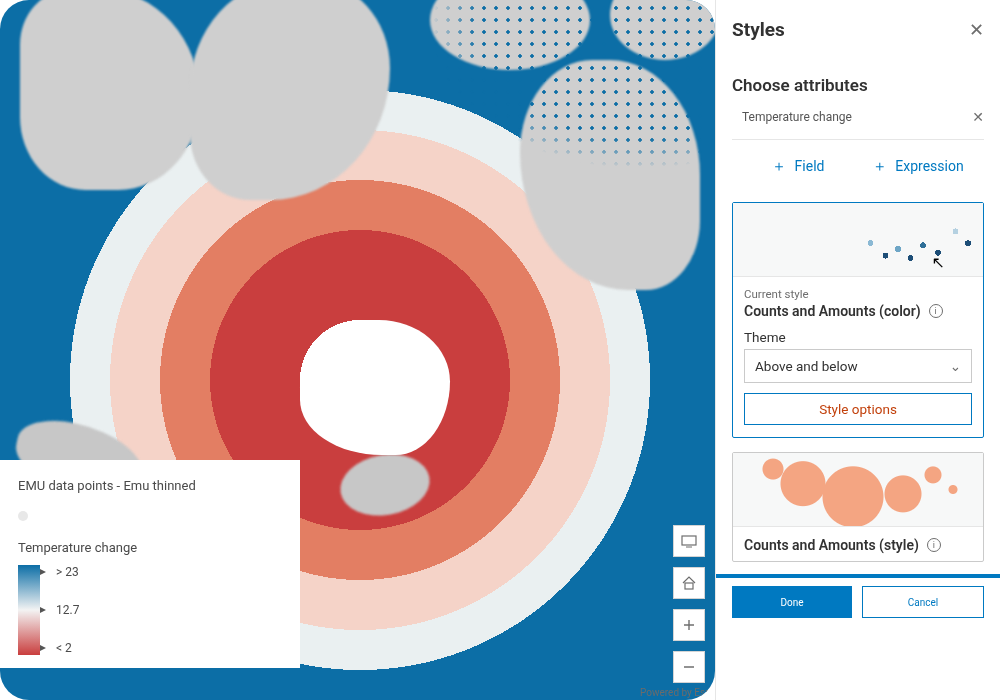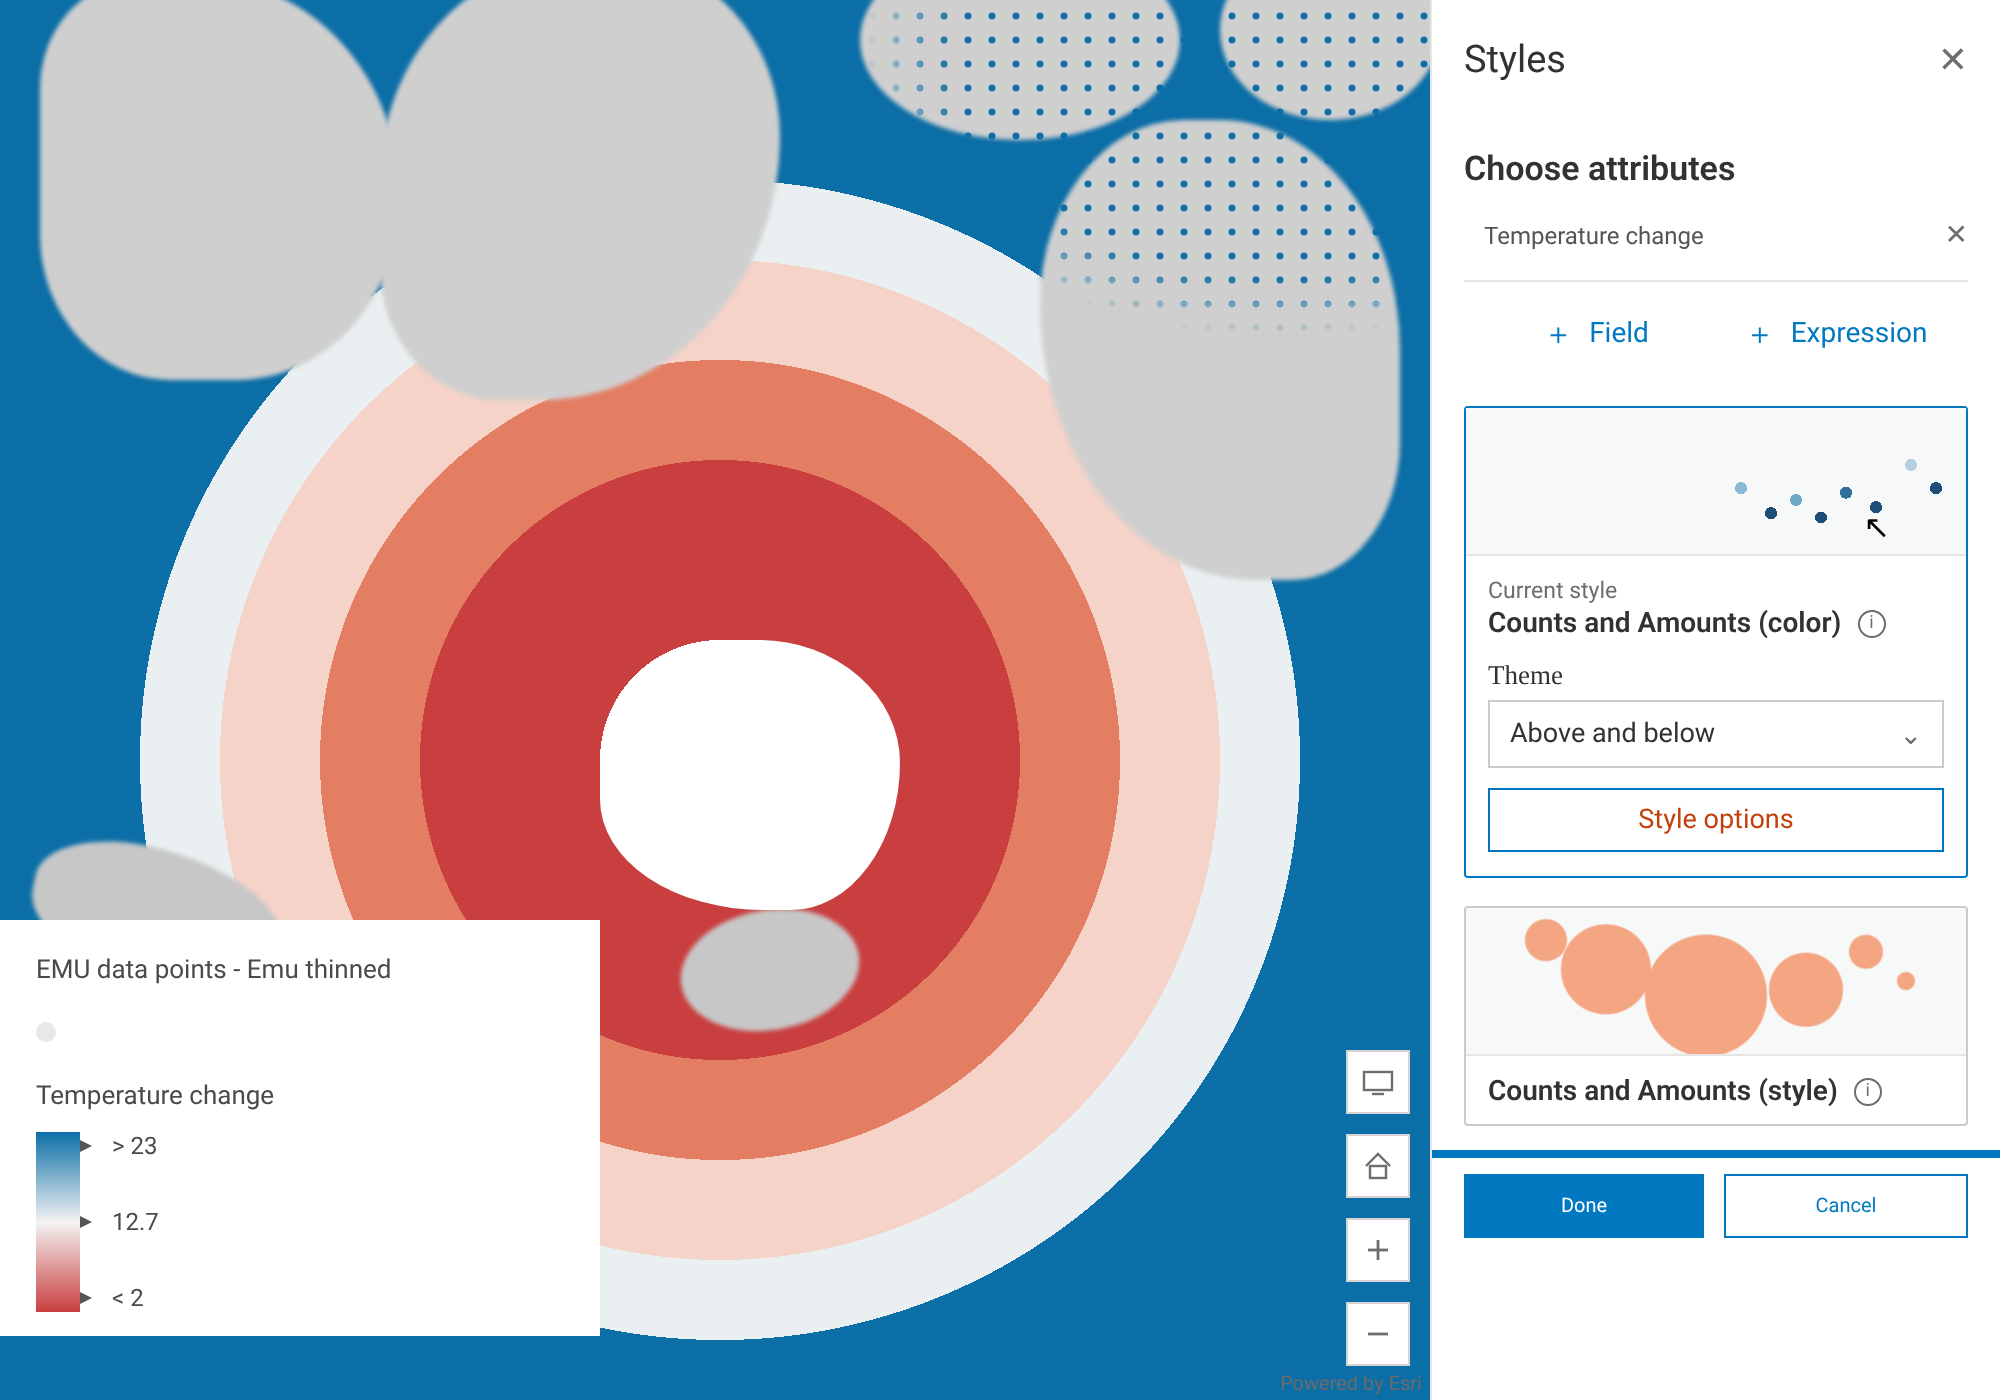--- a/index.html
+++ b/index.html
@@ -6,20 +6,21 @@
 html, body { width: 1000px; height: 700px; overflow: hidden; }
 body { position: relative; background: #fff; }
 
 
 .map {
   position: absolute; left: 0; top: 0; width: 715px; height: 700px;
   background: radial-gradient(circle at 360px 380px, #fff 0 60px,
               #c93e3e 60px 150px, #e37e63 150px 200px, #f5d3c8 200px 250px,
               #eaf0f1 250px 290px, #0c6ea6 290px 800px);
   overflow: hidden;
+  border-radius: 29px;
 }
 .land { position: absolute; background: #cfcfcf; border-radius: 40%; filter: blur(1px); }
 .l1 { left: 20px;  top: -10px; width: 180px; height: 200px; border-radius: 30% 60% 50% 40%; } 
 .l2 { left: 190px; top: -20px; width: 200px; height: 220px; border-radius: 50% 40% 60% 30%; } 
 .l3 { left: 520px; top: 60px;  width: 180px; height: 230px; border-radius: 40% 50% 30% 60%; } 
 .l4 { left: 430px; top: -30px; width: 160px; height: 100px; border-radius: 50%; } 
 .l5 { left: 610px; top: -30px; width: 110px; height: 90px;  border-radius: 50%; } 
 .l6 { left: 15px;  top: 425px; width: 130px; height: 65px;  border-radius: 40% 60% 30% 50%; transform: rotate(12deg); background:#c7c7c7; }
 .l7 { left: 340px; top: 455px; width: 90px;  height: 60px;  border-radius: 50%; transform: rotate(-10deg); background:#c7c7c7; }
 
@@ -62,21 +63,21 @@
 .ctrl-zoomin { top: 609px; }
 .ctrl-zoomout{ top: 651px; }
 
 
 .panel {
   position: absolute; right: 0; top: 0; width: 285px; height: 700px;
   background: #fff; border-left: 1px solid #e6e6e6; padding: 18px 16px 8px;
   overflow: hidden; color:#323232;
 }
 .panel-head { display:flex; justify-content:space-between; align-items:center; margin-bottom: 34px; }
-.panel-head h2 { font-size: 19px; font-weight: 400; }
+.panel-head h2 { font-size: 19px; font-weight: 700; }
 .closex { font-size: 18px; color:#6e6e6e; cursor:pointer; }
 .section-title { font-size: 17px; font-weight: 600; margin-bottom: 14px; }
 
 .chip-row {
   display:flex; justify-content:space-between; align-items:center;
   border-bottom: 1px solid #e6e6e6; padding: 0 0 14px 10px; margin-bottom: 4px;
   font-size: 12px; color:#555;
 }
 .chip-row .x { color:#6e6e6e; cursor:pointer; font-size:14px; }
 .add-row { display:flex; padding: 14px 6px 28px; }
@@ -112,21 +113,21 @@
     radial-gradient(circle at 68% 56%, #f4a582 18px, transparent 19px),
     radial-gradient(circle at 80% 30%, #f4a582 8px, transparent 9px),
     radial-gradient(circle at 88% 50%, #f4a582 4px, transparent 5px),
     radial-gradient(circle at 16% 22%, #f4a582 10px, transparent 11px);
 }
 .thumb .cursor { position:absolute; right:38px; bottom:4px; font-size:16px; color:#000; }
 .small-label { font-size: 11.5px; color: #6e6e6e; margin-bottom: 2px; }
 .card-title-row { display:flex; align-items:center; gap:8px; margin-bottom: 10px; }
 .card-title-row .t { font-weight:600; font-size:14px; }
 .info-icon { width:14px; height:14px; border:1.2px solid #6e6e6e; border-radius:50%; display:inline-flex; align-items:center; justify-content:center; font-size:9px; color:#6e6e6e; }
-.field-label { font-size: 13.5px; margin-bottom: 4px; font-family: Liberation Serif, serif; }
+.field-label { font-size: 13.5px; margin-bottom: 4px; }
 .sel {
   height: 34px; border:1px solid #cacaca; padding: 0 10px; display:flex; align-items:center; justify-content:space-between;
   font-size: 13.5px; cursor:pointer; margin-bottom: 10px;
 }
 .sel .chev { color:#6e6e6e; }
 .outline-btn {
   height: 32px; border:1px solid #0079c1; color:#c2410c; display:flex; align-items:center; justify-content:center;
   font-size: 13.5px; cursor:pointer;
 }
 .card.size { padding-bottom: 4px; margin-bottom: 12px; border-color:#cacaca; }

